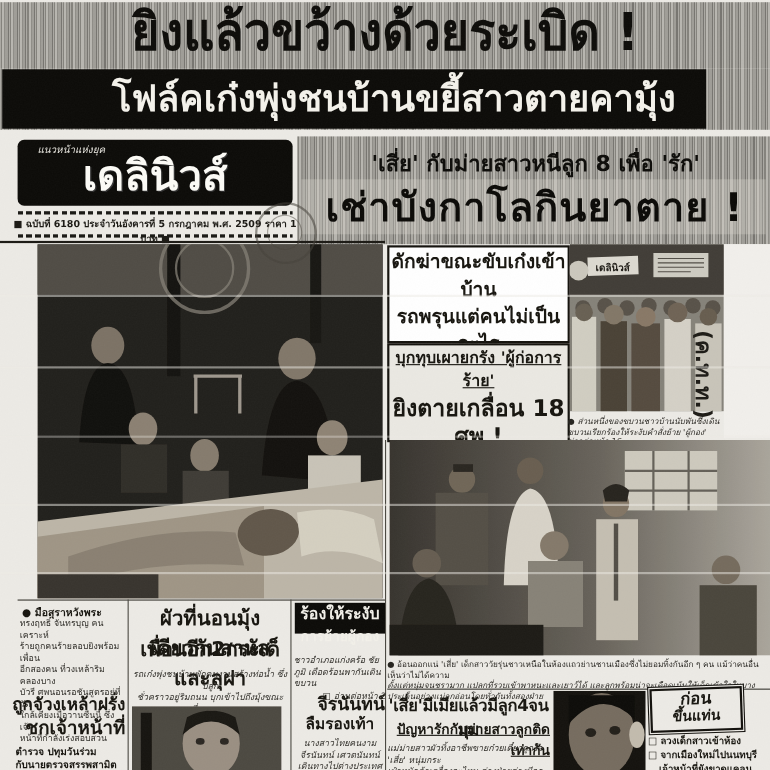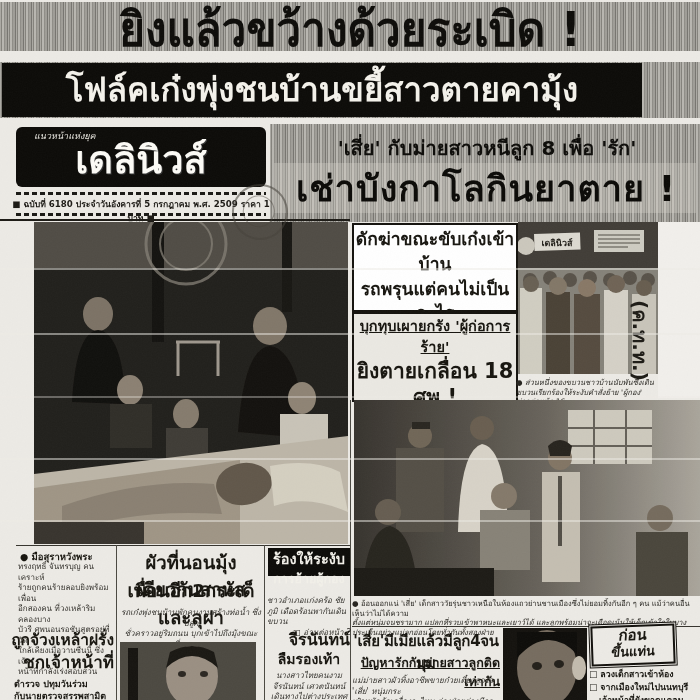--- a/index.html
+++ b/index.html
@@ -18,27 +18,27 @@
   .blackbox{background:#0c0b08;color:#f3f1ea;}
   .streak{left:0;width:700px;height:2px;background:rgba(238,236,230,.5);z-index:6;pointer-events:none;}
   .photo{display:block;}
   svg text{font-family:"DejaVu Sans","Liberation Sans",sans-serif;}
 </style>
 </head>
 <body>
 
 <div id="sheet">
 
-  <div class="abs stripes" style="left:0;top:2px;width:700px;height:49px;">
+  <div class="abs stripes" style="left:0;top:2px;width:700px;height:60px;">
     <div class="abs hl" style="left:0;top:1px;width:700px;text-align:center;font-size:44px;line-height:54px;font-weight:800;color:#0d0c09;transform:scaleY(1.08);">ยิงแล้วขว้างด้วยระเบิด !</div>
   </div>
 
   <div class="abs stripes" style="left:0;top:62px;width:700px;height:56px;"></div>
   <div class="abs blackbox" style="left:2px;top:63px;width:640px;height:54px;">
-    <div class="abs hl" style="left:0;top:4px;width:640px;text-align:center;font-size:33px;line-height:46px;font-weight:800;color:#f4f2eb;">โฟล์คเก๋งพุ่งชนบ้านขยี้สาวตายคามุ้ง</div>
+    <div class="abs hl" style="left:0;top:4px;width:640px;text-align:center;font-size:33px;line-height:46px;font-weight:800;color:#f4f2eb;padding-left:36px;">โฟล์คเก๋งพุ่งชนบ้านขยี้สาวตายคามุ้ง</div>
   </div>
 
   <div class="abs blackbox" style="left:16px;top:127px;width:250px;height:60px;border-radius:6px;">
     <div class="abs" style="left:18px;top:2px;font-size:9px;color:#e8e6df;font-style:italic;">แนวหน้าแห่งยุค</div>
     <div class="abs hl" style="left:0;top:10px;width:250px;text-align:center;font-size:38px;line-height:46px;color:#fcfbf6;text-shadow:0 0 1px #000,1px 1px 0 #3a3a3a;">เดลินิวส์</div>
   </div>
   <div class="abs dashrule" style="left:16px;top:192px;width:250px;height:3px;"></div>
   <div class="abs hl" style="left:10px;top:197px;width:262px;text-align:center;font-size:8.6px;line-height:14px;color:#1b1914;">■ ฉบับที่ 6180 ประจำวันอังคารที่ 5 กรกฎาคม พ.ศ. 2509 ราคา 1 บาท ■</div>
   <div class="abs dashrule" style="left:16px;top:213px;width:250px;height:3px;"></div>
   <div class="abs" style="left:232px;top:184px;width:52px;height:52px;border:2px solid rgba(70,66,58,.55);border-radius:50%;transform:rotate(-14deg);z-index:4;">

